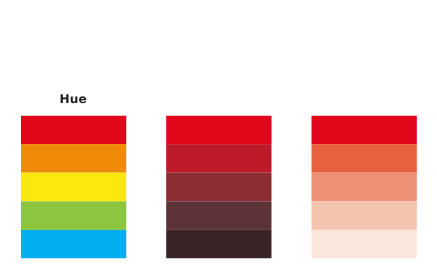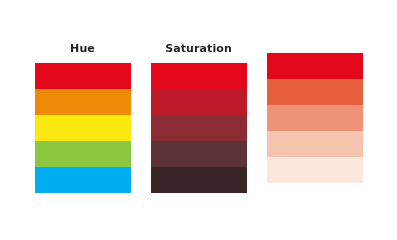--- a/index.html
+++ b/index.html
@@ -21,22 +21,22 @@
   }
   .columns {
     position: absolute;
     left: 0;
     top: 0;
     width: 397px;
     height: 235px;
     display: flex;
     flex-direction: row;
     justify-content: center;
-    align-items: center;
-    gap: 20px;
+    align-items: flex-end;
+    gap: 36px;
     box-sizing: border-box;
   }
   .column {
     display: flex;
     flex-direction: column;
     align-items: center;
     width: 96px;
   }
   .column-label {
     font-size: 11px;
@@ -71,21 +71,20 @@
       <div class="swatch">
         <div class="band" style="background: rgb(226, 7, 27);"></div>
         <div class="band" style="background: rgb(238, 138, 8);"></div>
         <div class="band" style="background: rgb(250, 232, 15);"></div>
         <div class="band" style="background: rgb(140, 198, 62);"></div>
         <div class="band" style="background: rgb(0, 174, 239);"></div>
       </div>
     </div>
 
     <div class="column">
-      <div class="column-label" style="color: rgb(35, 31, 32);">Saturation</div>
       <div class="swatch">
         <div class="band" style="background: rgb(226, 7, 27);"></div>
         <div class="band" style="background: rgb(188, 26, 40);"></div>
         <div class="band" style="background: rgb(140, 44, 51);"></div>
         <div class="band" style="background: rgb(93, 51, 56);"></div>
         <div class="band" style="background: rgb(58, 36, 40);"></div>
       </div>
     </div>
 
     <div class="column">

